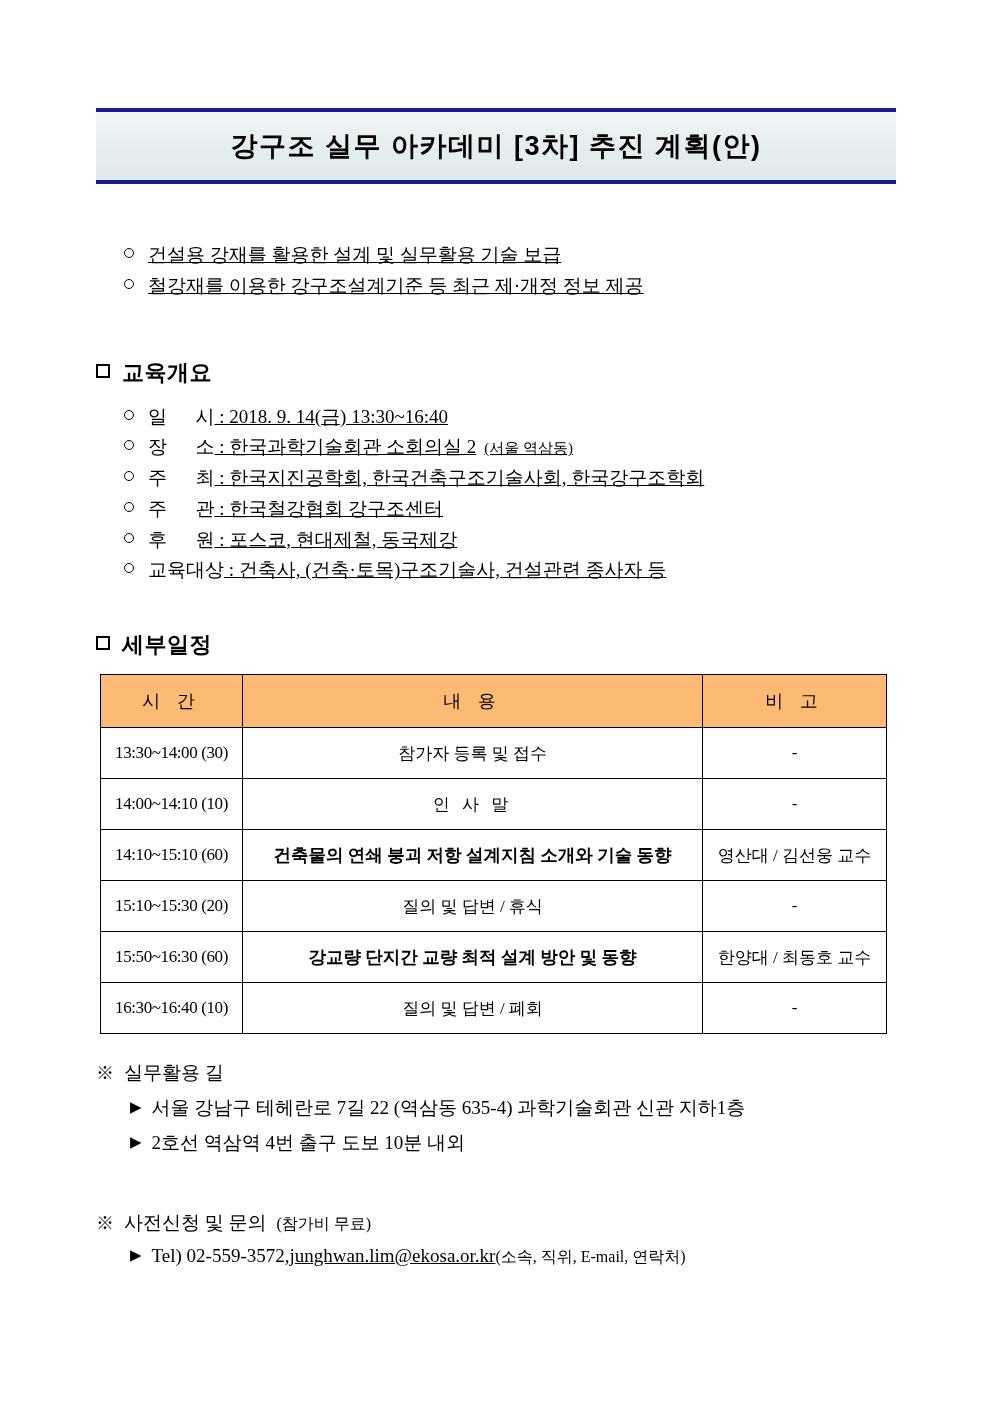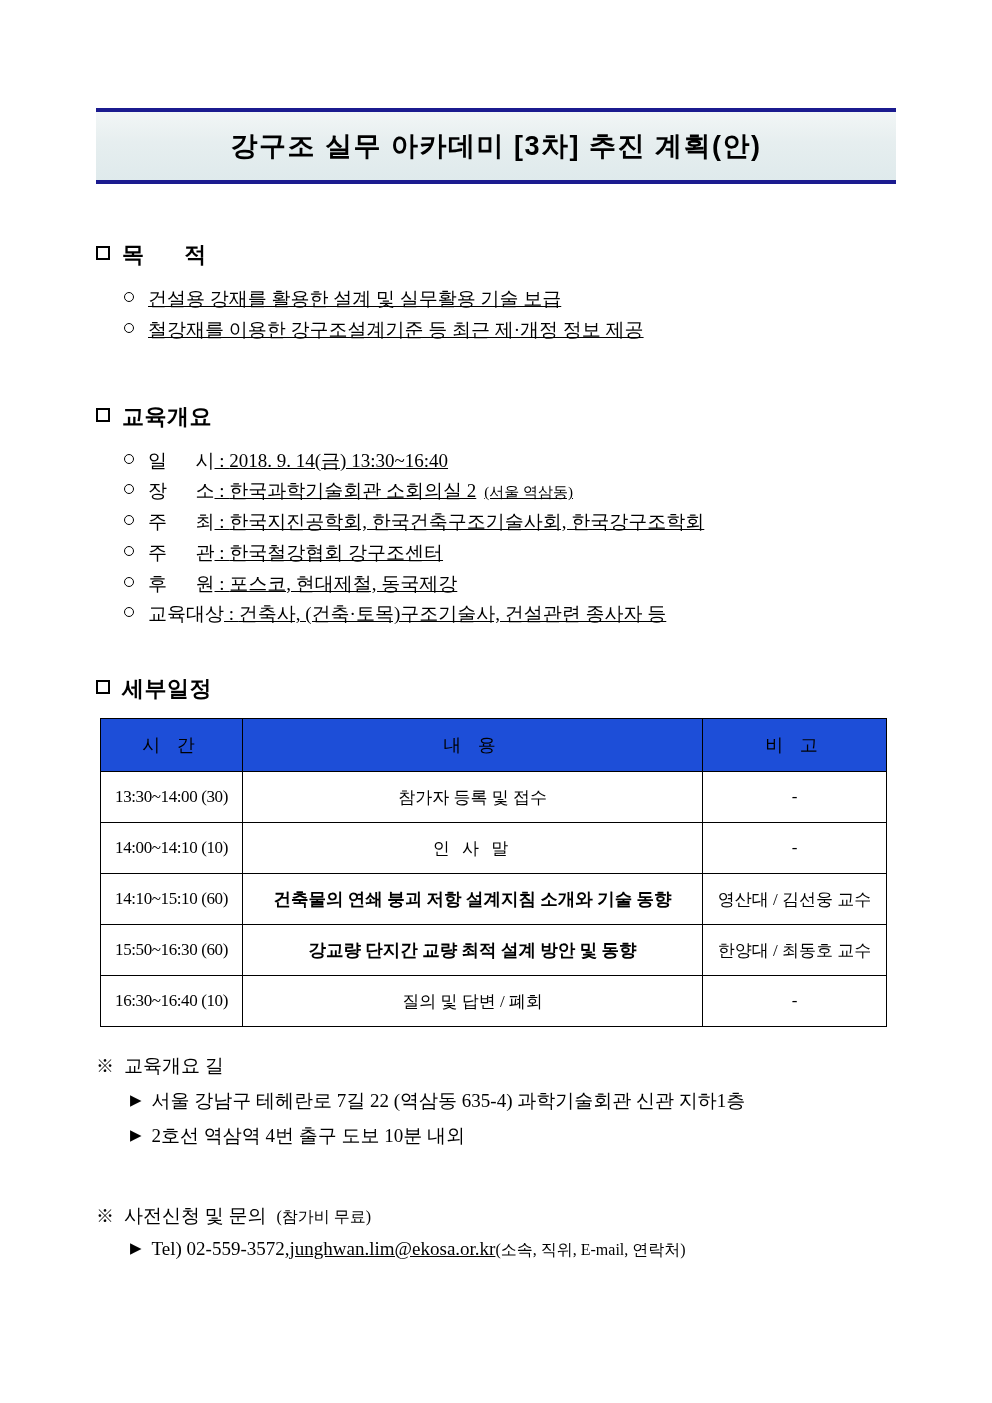--- a/index.html
+++ b/index.html
@@ -107,21 +107,21 @@
     margin-left: 4px;
     width: 786px;
     table-layout: fixed;
   }
   table.schedule th, table.schedule td {
     border: 1px solid #000;
     text-align: center;
     vertical-align: middle;
   }
   table.schedule thead th {
-    background: #1d4ed8;
+    background: #fdba74;
     height: 50px;
     font-weight: normal;
     font-size: 18px;
     letter-spacing: 6px;
     font-family: "Liberation Serif", "DejaVu Serif", serif;
   }
   table.schedule tbody td {
     height: 48px;
     font-size: 17px;
   }
@@ -176,24 +176,20 @@
 </head>
 <body>
 
 <div class="page">
 
   <div class="title-banner">
     <div class="title-text">강구조 실무 아카데미 [3차] 추진 계획(안)</div>
   </div>
 
   <div class="section">
-    <div class="section-head">
-      <span class="sq-icon"></span>
-      <span class="head-label">목      적</span>
-    </div>
     <div class="bullets">
       <div class="bline">
         <span class="circ"></span>
         <span class="val">건설용 강재를 활용한 설계 및 실무활용 기술 보급</span>
       </div>
       <div class="bline">
         <span class="circ"></span>
         <span class="val">철강재를 이용한 강구조설계기준 등 최근 제·개정 정보 제공</span>
       </div>
     </div>
@@ -274,37 +270,42 @@
           <td class="time-cell">14:00~14:10 (10)</td>
           <td class="content-cell spaced">인    사    말</td>
           <td class="note-cell dash">-</td>
         </tr>
         <tr>
           <td class="time-cell">14:10~15:10 (60)</td>
           <td class="content-cell bold">건축물의 연쇄 붕괴 저항 설계지침 소개와 기술 동향</td>
           <td class="note-cell">영산대 / 김선웅 교수</td>
         </tr>
         <tr>
+          <td class="time-cell">15:10~15:30 (20)</td>
+          <td class="content-cell">질의 및 답변 / 휴식</td>
+          <td class="note-cell dash">-</td>
+        </tr>
+        <tr>
           <td class="time-cell">15:50~16:30 (60)</td>
           <td class="content-cell bold">강교량 단지간 교량 최적 설계 방안 및 동향</td>
           <td class="note-cell">한양대 / 최동호 교수</td>
         </tr>
         <tr>
           <td class="time-cell">16:30~16:40 (10)</td>
           <td class="content-cell">질의 및 답변 / 폐회</td>
           <td class="note-cell dash">-</td>
         </tr>
       </tbody>
     </table>
   </div>
 
   <div class="notes">
     <div class="note-head">
       <span class="mark">※</span>
-      <span>교육개요 길</span>
+      <span>실무활용 길</span>
     </div>
     <div class="arrow-line">
       <span class="arrow">▶</span>
       <span>서울 강남구 테헤란로 7길 22 (역삼동 635-4) 과학기술회관 신관 지하1층</span>
     </div>
     <div class="arrow-line">
       <span class="arrow">▶</span>
       <span>2호선 역삼역 4번 출구 도보 10분 내외</span>
     </div>
   </div>

